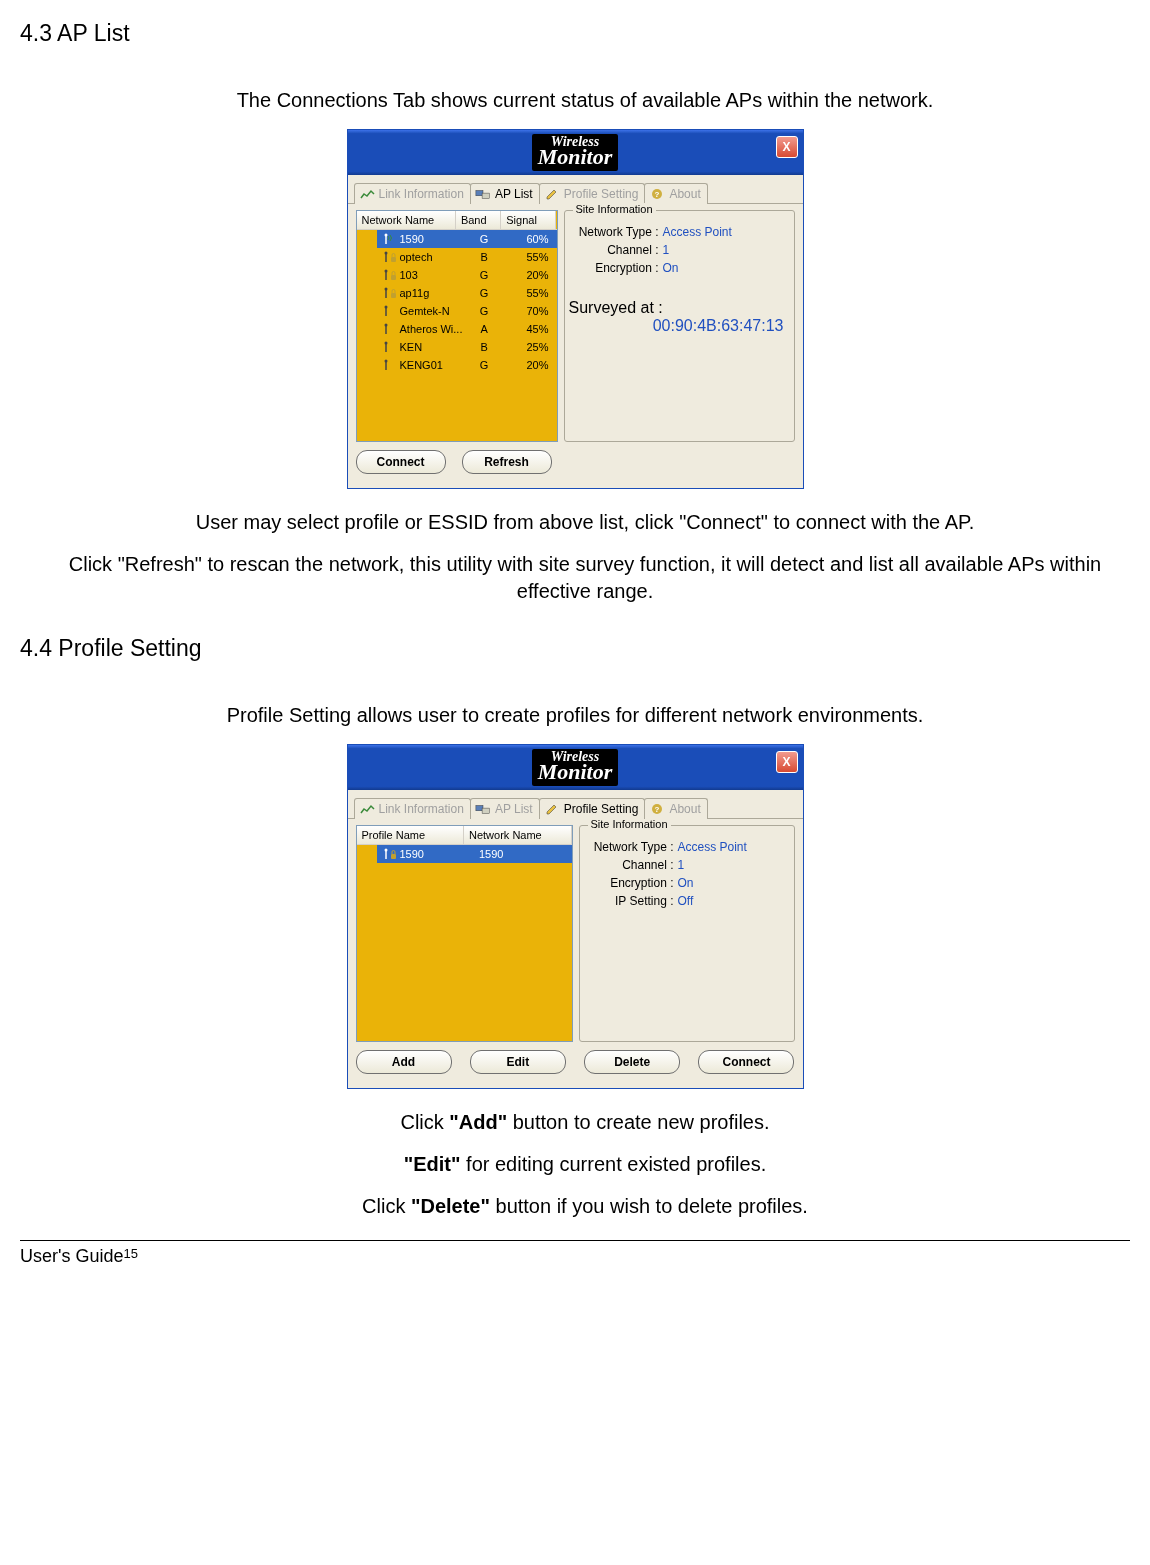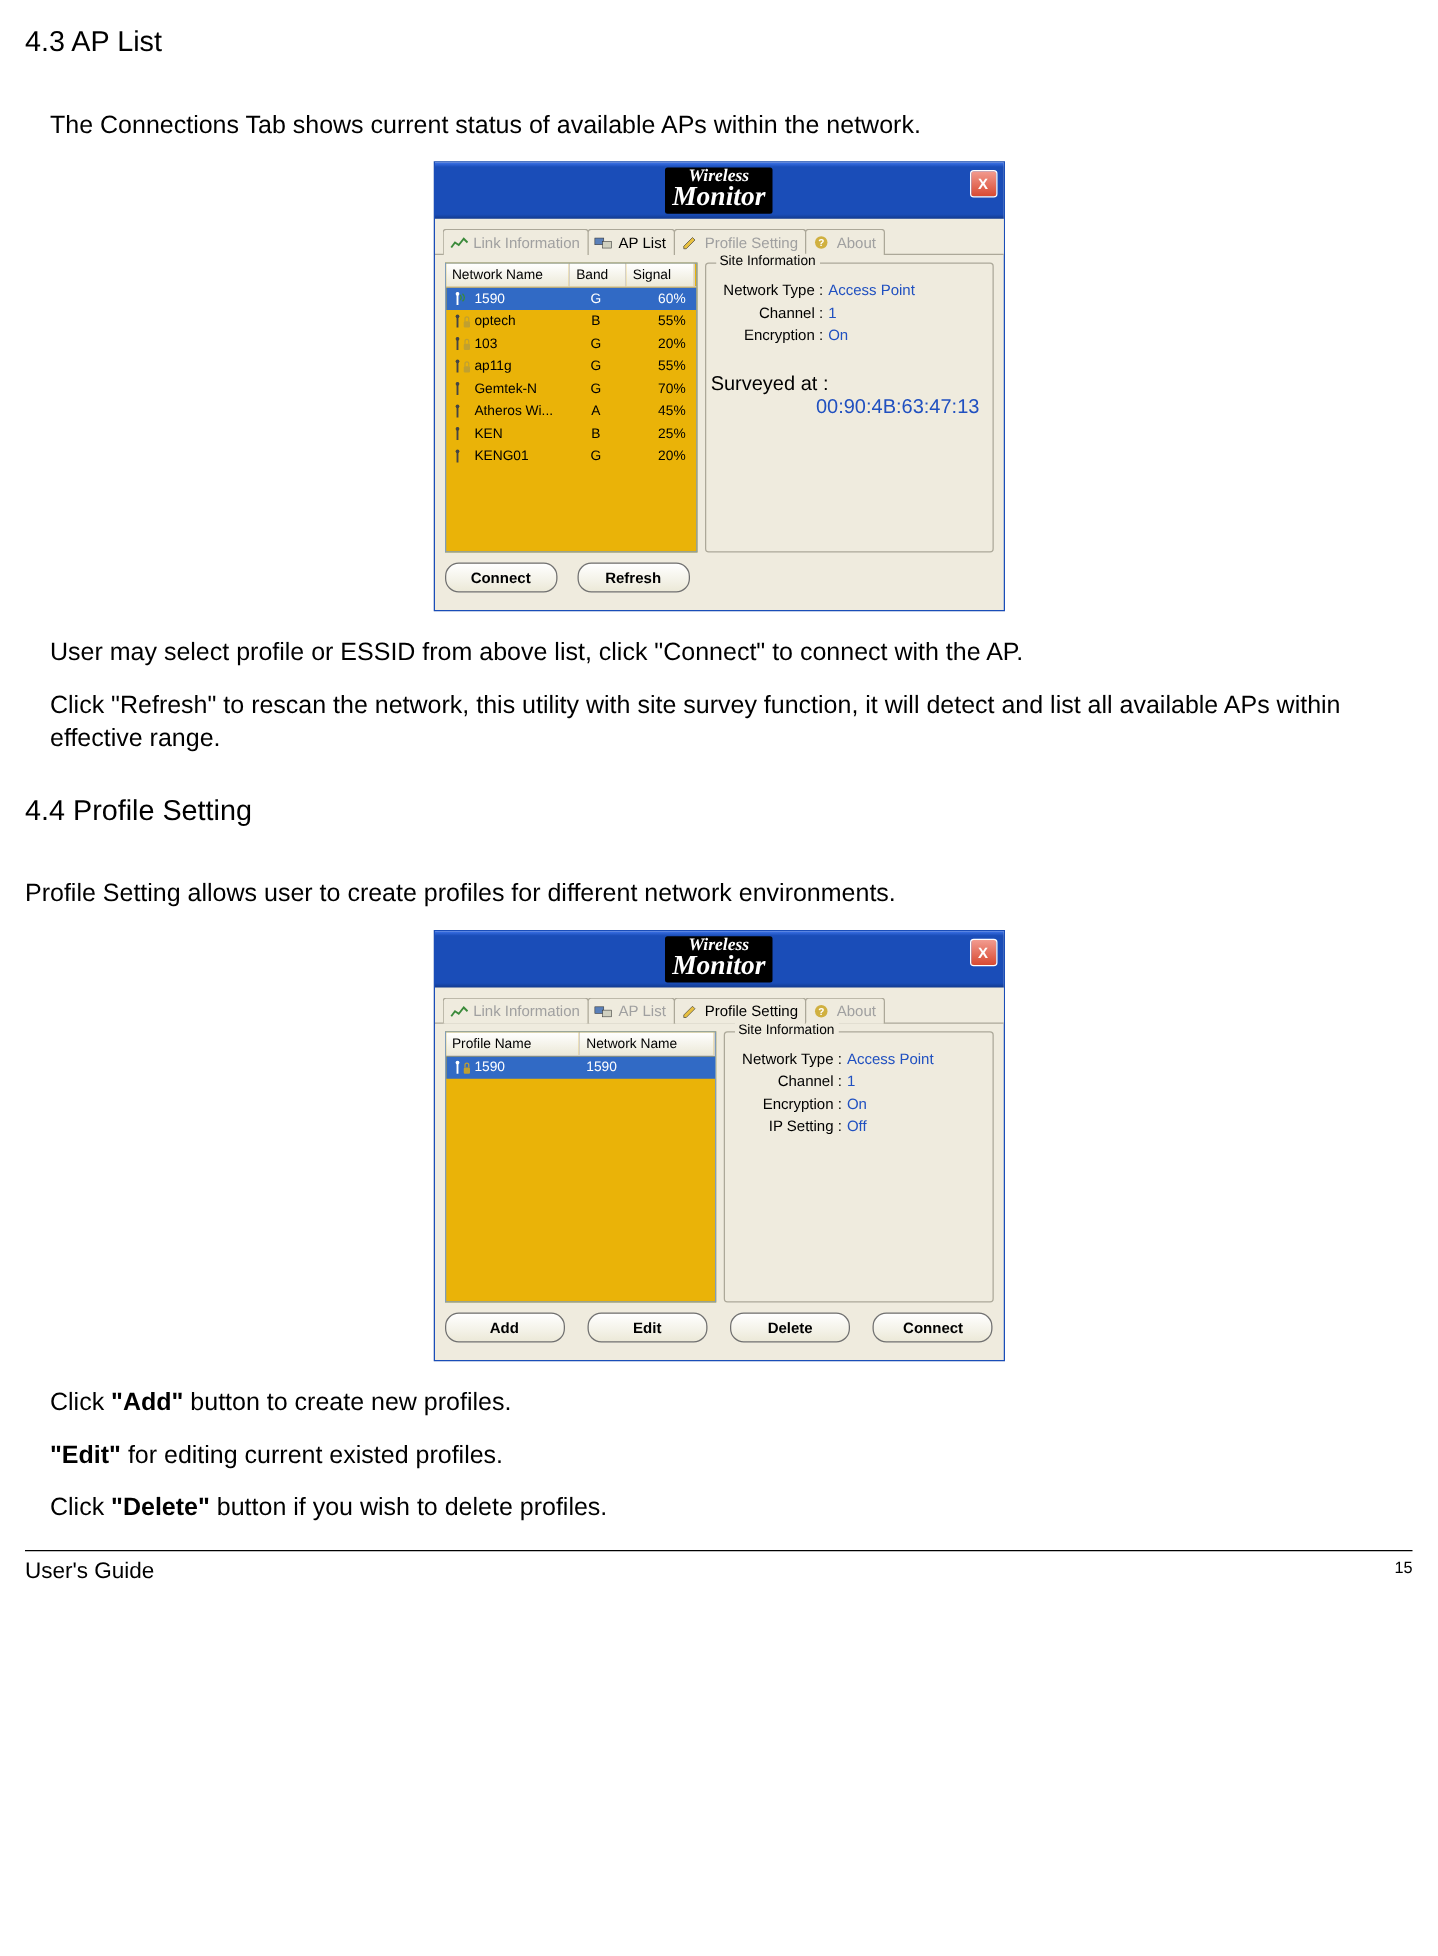--- a/index.html
+++ b/index.html
@@ -11,20 +11,21 @@
     color: #000;
   }
   h2 {
     font-size: 23px;
     font-weight: normal;
     margin: 0 0 40px 0;
   }
   .para {
     margin: 10px 0 15px 20px;
     line-height: 1.35;
+    text-align: center;
   }
   .window {
     width: 455px;
     margin: 10px auto 20px auto;
     border: 1px solid #1a4db8;
     background: #efebde;
     font-family: Tahoma, Arial, sans-serif;
     font-size: 12px;
   }
   .titlebar {
@@ -104,21 +105,21 @@
   .list-header {
     display: flex;
     border-bottom: 1px solid #d4d0c8;
   }
   .list-header div {
     padding: 3px 5px;
     background: linear-gradient(to bottom, #fff, #ece9d8);
     border-right: 1px solid #d4d0c8;
     font-size: 11px;
   }
-  .list-body { overflow: hidden; flex: 1; text-align:left;}
+  .list-body { overflow: hidden; flex: 1; text-align:left;margin-left:20px;}
   .row {
     display: flex;
     padding: 1px 0;
     align-items: center;
   }
   .row.selected { background: #316ac5; color: #fff; }
   .row .c { padding: 1px 5px; font-size:11px; overflow:hidden; white-space:nowrap;}
   .cicon { width:16px; display:inline-flex; justify-content:center;}
   .ap .c1 { width: 90px; display:flex; align-items:center; gap:2px;}
   .ap .c2 { width: 38px; text-align:center;}
@@ -163,21 +164,21 @@
     font-weight: bold;
     font-family: Tahoma, Arial, sans-serif;
     display: flex; align-items:center; justify-content:center;
   }
   .button-row.four .xp-button { width: 94px; }
   .footer-line {
     border-top: 1px solid #000;
     margin-top: 20px;
     padding-top: 5px;
     display:flex;
-    justify-content:space-between;
+    justify-content:flex-start;
     font-size:18px;
   }
   .footer-line .pagenum { font-size:13px; }
 </style>
 </head>
 <body>
 
 <h2>4.3 AP List</h2>
 
 <div class="para">The Connections Tab shows current status of available APs within the network.</div>

